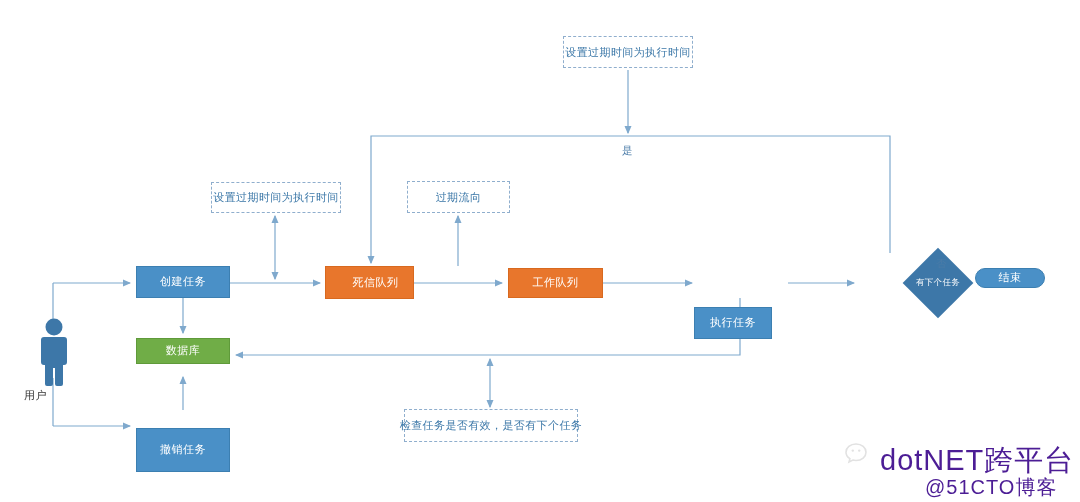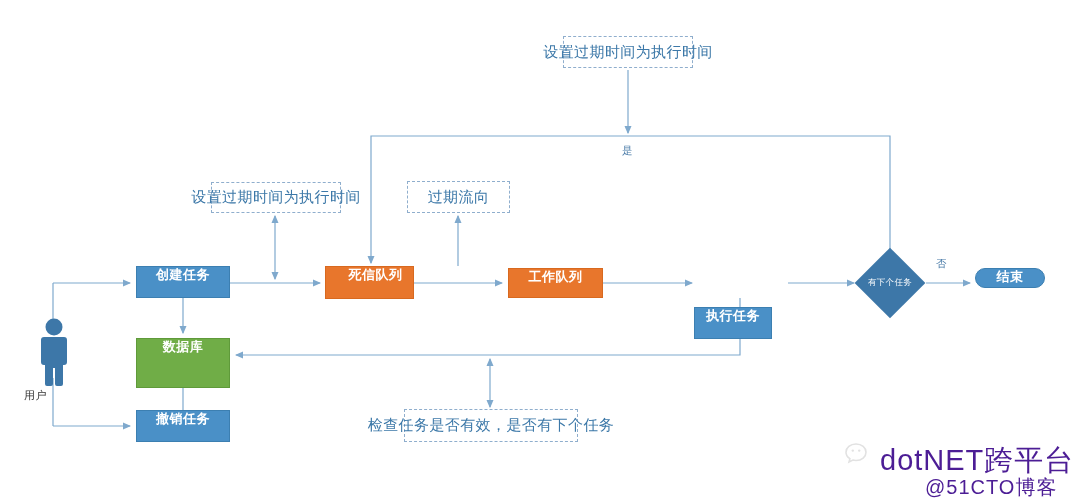--- a/index.html
+++ b/index.html
@@ -14,47 +14,48 @@
     position: relative;
     width: 1080px;
     height: 502px;
     background: #ffffff;
     overflow: hidden;
   }
   .node {
     position: absolute;
     box-sizing: border-box;
     display: flex;
+    align-items: center;
     justify-content: center;
     text-align: center;
     color: #ffffff;
-    font-size: 13px;
+    font-size: 11px;
     line-height: 1.2;
     letter-spacing: 0.5px;
-    font-weight: bold;
   }
   .node.blue {
     background: #4a90c7;
     border: 1px solid #3c7fb1;
   }
   .node.orange {
     background: #e8762c;
     border: 1px solid #d8691f;
   }
   .node.green {
     background: #70ad47;
     border: 1px solid #5f9a3a;
   }
   .node.capsule {
     background: #4a90c7;
     border: 1px solid #3c7fb1;
     border-radius: 18px;
   }
   .diamond-wrap {
     position: absolute;
+    margin-left: 48px;
   }
   .diamond-shape {
     position: absolute;
     left: 0;
     top: 0;
     width: 100%;
     height: 100%;
     background: #3d77a8;
     transform: rotate(45deg);
   }
@@ -74,21 +75,21 @@
   }
   .note {
     position: absolute;
     box-sizing: border-box;
     border: 1px dashed #8faecd;
     background: transparent;
     display: flex;
     align-items: center;
     justify-content: center;
     color: #3c78a8;
-    font-size: 15px;
+    font-size: 11px;
     letter-spacing: 0.4px;
     white-space: nowrap;
     text-align: center;
   }
   .edge-label {
     position: absolute;
     color: #4a7ba8;
     font-size: 10.5px;
     letter-spacing: 0.3px;
     white-space: nowrap;
@@ -182,25 +183,25 @@
       <circle cx="18" cy="9" r="8.5" fill="#3d77a8"></circle>
       <path d="M5,22 Q5,19 8,19 L28,19 Q31,19 31,22 L31,44 Q31,47 28,47 L27,47 L27,66 Q27,68 25,68 L21,68 Q19,68 19,66 L19,50 L17,50 L17,66 Q17,68 15,68 L11,68 Q9,68 9,66 L9,47 L8,47 Q5,47 5,44 Z" fill="#3d77a8"></path>
     </svg>
     <div class="actor-label" style="left:24px;top:388px;">用户</div>
   </div>
 
   <div class="node blue" style="left:136px;top:266px;width:94px;height:32px;">
     <span>创建任务</span>
   </div>
 
-  <div class="node green" style="left:136px;top:338px;width:94px;height:50px;">
+  <div class="node green" style="left:136px;top:338px;width:94px;height:26px;">
     <span>数据库</span>
   </div>
 
-  <div class="node blue" style="left:136px;top:410px;width:94px;height:32px;">
+  <div class="node blue" style="left:136px;top:428px;width:94px;height:44px;">
     <span>撤销任务</span>
   </div>
 
   <div class="node orange" style="left:325px;top:266px;width:89px;height:33px;padding-left:12px;">
     <span>死信队列</span>
   </div>
 
   <div class="node orange" style="left:508px;top:268px;width:95px;height:30px;">
     <span>工作队列</span>
   </div>

